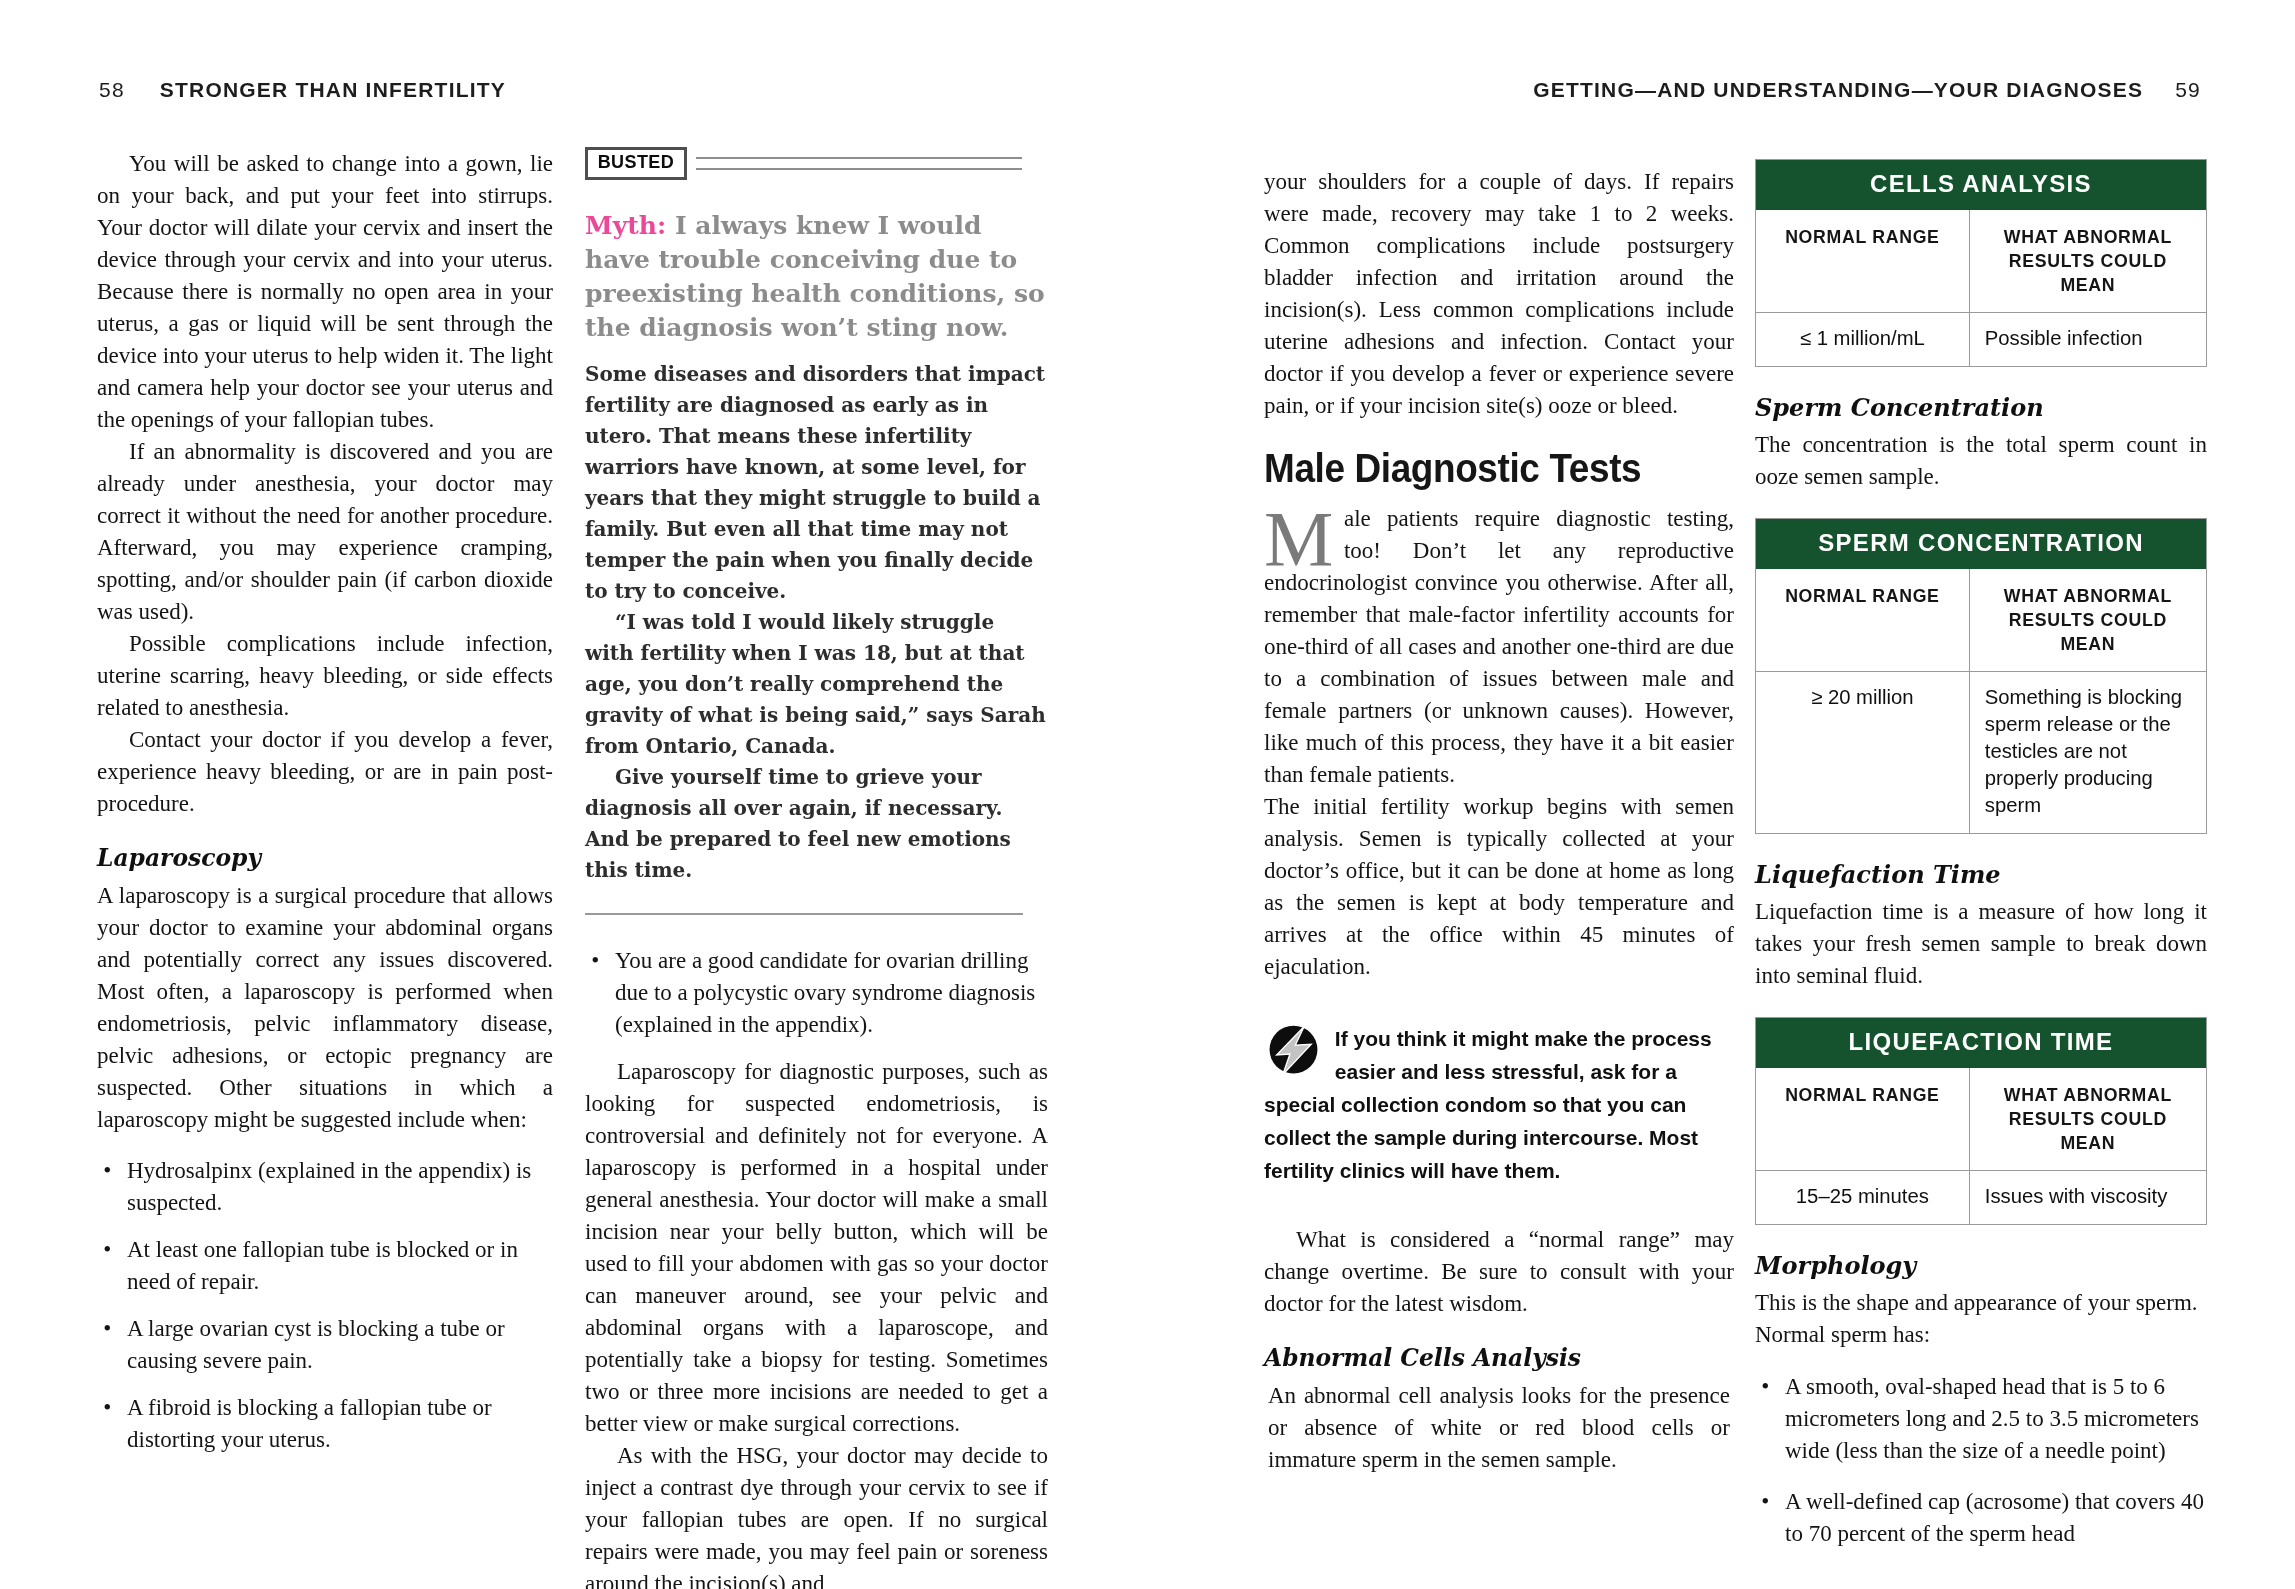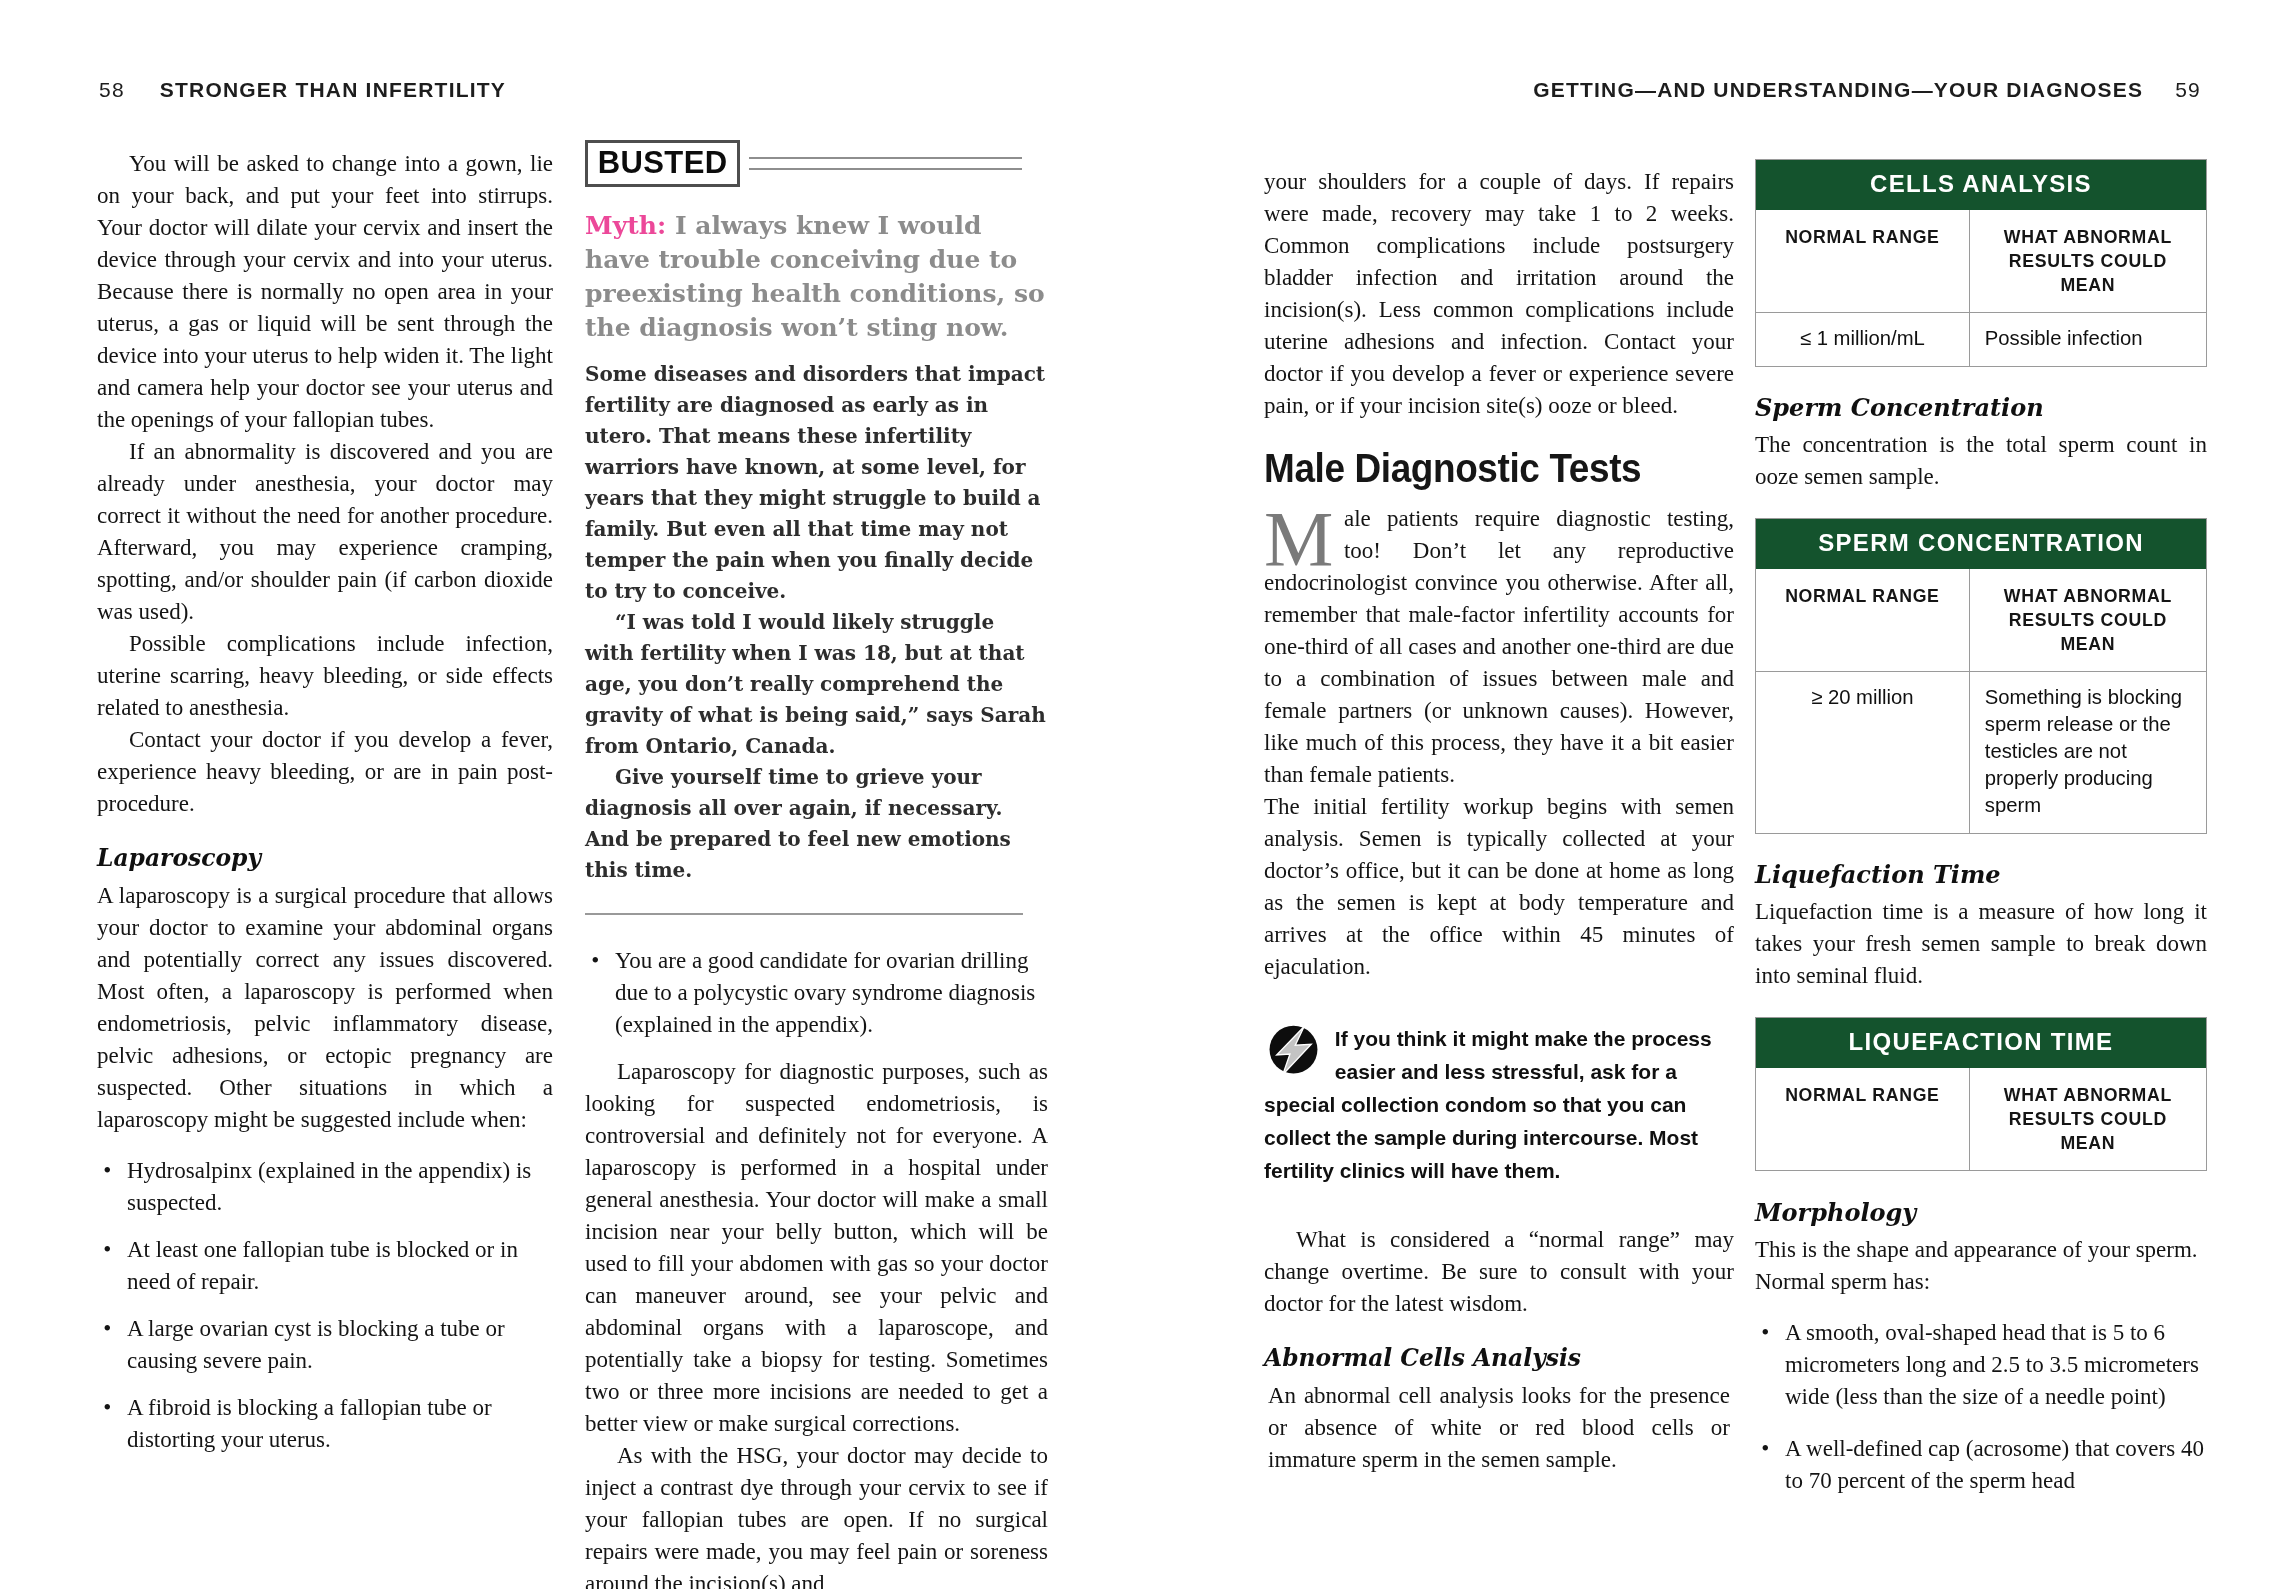--- a/index.html
+++ b/index.html
@@ -34,21 +34,21 @@
   .bullet-item{
     position:relative;padding-left:30px;margin-bottom:15px;
     font-size:23px;line-height:32px;text-align:left;
   }
   .bullet-item::before{content:"\2022";position:absolute;left:6.2px;top:0;}
 
   
   .busted-row{display:flex;align-items:center;height:49px;}
   .busted-badge{
     border:3.1px solid #4e4e4e;padding:3.5px 9.7px 6.2px;line-height:1;
-    font-family:"Liberation Sans",sans-serif;font-weight:700;font-size:31px;
+    font-family:"Liberation Sans",sans-serif;font-weight:700;font-size:18px;
     letter-spacing:0.4px;color:#0c0c0c;background:#fff;
   }
   .busted-rule{
     flex:1;margin-left:8.8px;margin-right:26.5px;height:8.8px;
     border-top:2.2px solid #8e8e8e;border-bottom:2.2px solid #8e8e8e;
   }
   .myth-head{
     font-family:"DejaVu Serif",serif;font-weight:700;font-size:25px;line-height:34px;
     margin-top:21px;color:#8c8c8c;text-align:left;
   }
@@ -215,20 +215,24 @@
 
   <div class="r2-head">Liquefaction Time</div>
   <p class="r2-para" style="margin:0">Liquefaction time is a measure of how long it takes your fresh semen sample to break down into seminal fluid.</p>
 
   <div class="ztable mt28">
     <div class="ztable-band">LIQUEFACTION TIME</div>
     <div class="zrow">
       <div class="zth c1">NORMAL RANGE</div>
       <div class="zth c2">WHAT ABNORMAL RESULTS COULD MEAN</div>
     </div>
+    <div class="zrow">
+      <div class="ztd c1">15–25 minutes</div>
+      <div class="ztd c2">Issues with viscosity</div>
+    </div>
   </div>
 
   <div class="r2-head">Morphology</div>
   <p class="r2-para noj" style="margin:0">This is the shape and appearance of your sperm. Normal sperm has:</p>
   <div class="r2-bullets">
     <div class="bullet-item">A smooth, oval-shaped head that is 5 to 6 micrometers long and 2.5 to 3.5 micrometers wide (less than the size of a needle point)</div>
     <div class="bullet-item">A well-defined cap (acrosome) that covers 40 to 70 percent of the sperm head</div>
   </div>
 </div>
 

